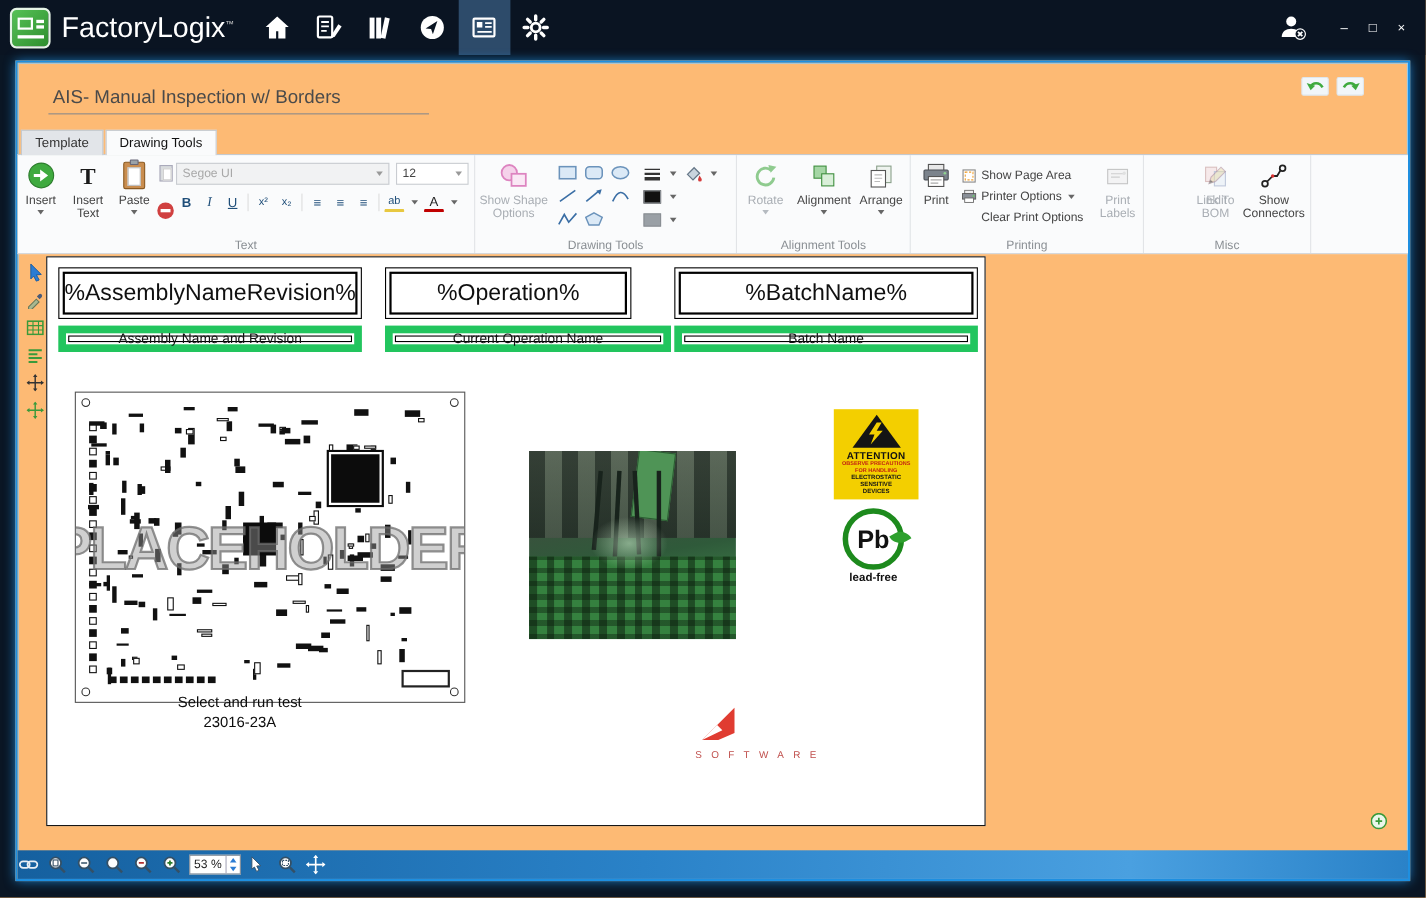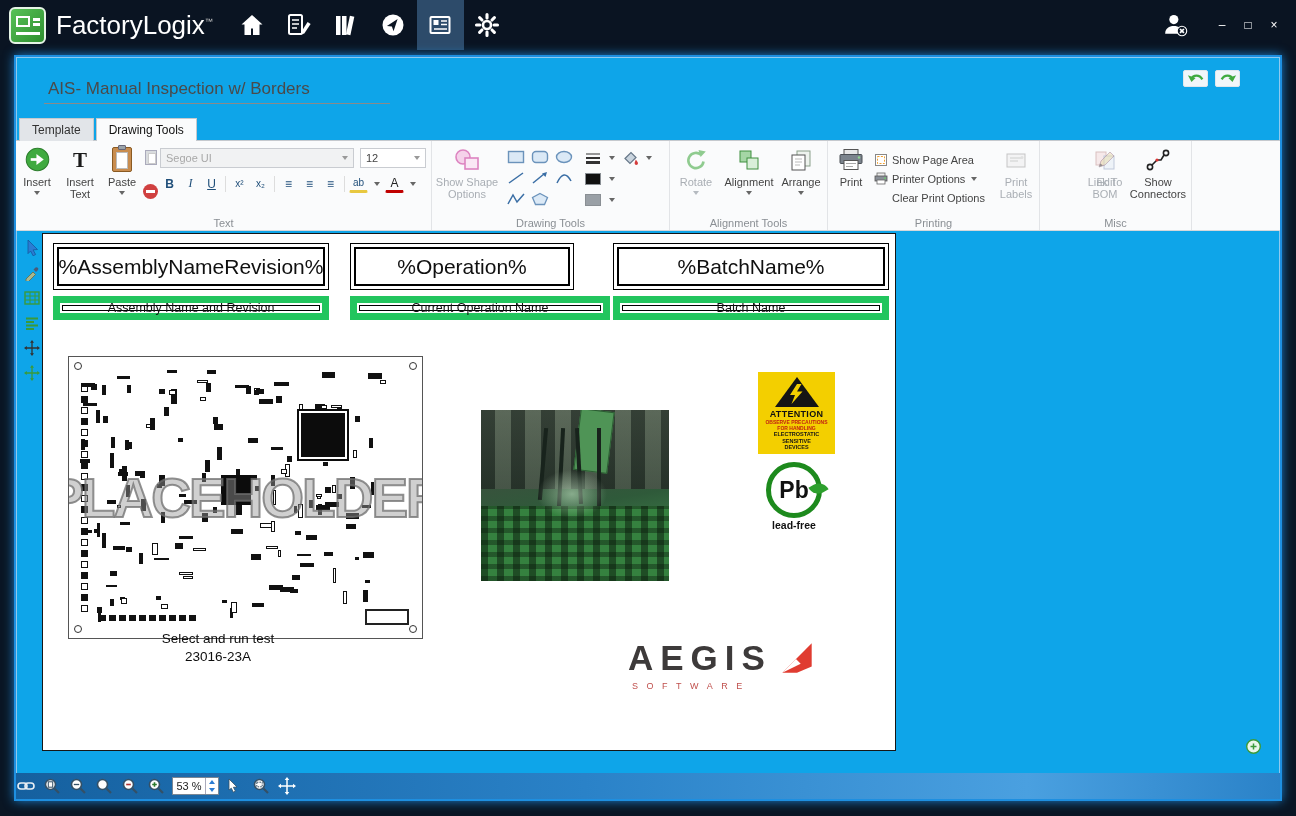--- a/index.html
+++ b/index.html
@@ -14,21 +14,21 @@
   .app-name { color:#fff; font-size:26px; white-space:nowrap; }
   .app-name .tm { font-size:8px; vertical-align:super; color:#ccc; }
   .top-nav { display:flex; margin-left:16px; height:50px; }
   .nav-item { width:47px; height:50px; display:flex; align-items:center; justify-content:center; cursor:pointer; }
   .nav-item.active { background:#2d4b6a; }
   .titlebar-right { margin-left:auto; display:flex; align-items:center; gap:2px; padding-right:10px; }
   .user-btn { width:36px; height:42px; display:flex; align-items:center; justify-content:center; margin-right:14px; }
   .win-btn { width:24px; height:30px; color:#fff; font-size:12px; display:flex; align-items:center; justify-content:center; cursor:pointer; }
 
   
-  .main-window { position:absolute; left:14px; top:55px; width:1268px; height:746px; background:#0ea5e9;
+  .main-window { position:absolute; left:14px; top:55px; width:1268px; height:746px; background:#fdba74;
     border:2px solid #1e8fe0; box-shadow:0 0 10px rgba(30,145,230,.85), inset 0 0 0 1px #8ec9ef;padding-left:16px; }
 
   .doc-title { position:absolute; left:28px; top:22px; font-size:17px; color:#4a4a4a; border-bottom:1px solid #8a8a8a; padding:0 6px 4px 4px; width:346px; white-space:nowrap; }
   .undo-redo { position:absolute; right:40px; top:13px; display:flex; gap:7px; }
   .ur-btn { width:25px; height:17px; display:flex; align-items:center; justify-content:center; background:#f1f6fa; border:1px solid #dfe6ec; border-radius:2px; cursor:pointer; }
   .ur-btn.redo svg { transform:scaleX(-1); }
 
   .tab-strip { position:absolute; left:3px; top:61px; display:flex; z-index:2; }
   .tab { height:23px; padding:4px 12px 0 12px; font-size:12px; color:#333; background:#e2e5e9; border:1px solid #c5c9ce; border-bottom:none; margin-right:2px; cursor:pointer; }
   .tab.active { background:#fafbfc; color:#111; }
@@ -839,21 +839,20 @@
     <div class="pbfree">
       <div class="pb-circle">
         <span>Pb</span>
         <div class="pb-leaf"></div>
       </div>
       <div class="pb-cap">lead-free</div>
     </div>
 
     <div class="aegis">
       <div class="aegis-row">
-        <span class="aegis-name">AEGIS</span>
         <svg width="42" height="42" viewBox="0 0 40 40" style="margin-left:4px;">
           <path fill="#e03c31" d="M6 34 34 6v22L20 34z"></path>
             <path fill="#fff" d="M6 34l13-13 4.5 4.5z"></path>
         </svg>
       </div>
       <div class="aegis-sub">SOFTWARE</div>
     </div>
   </div>
 
   <div class="corner-ic">

